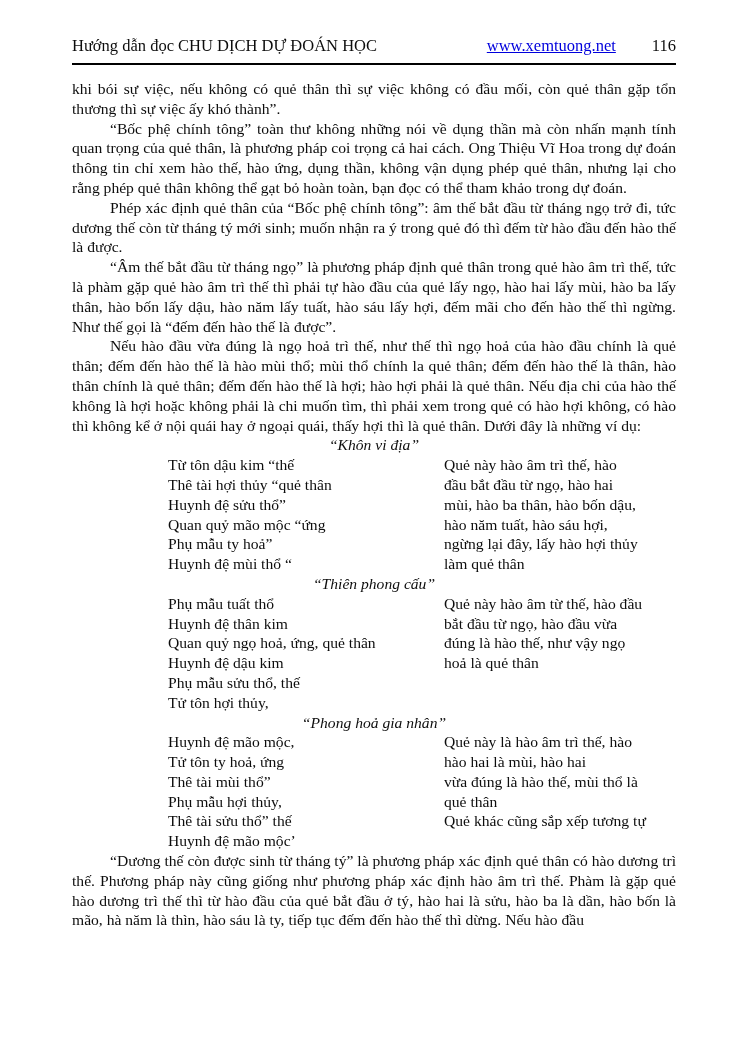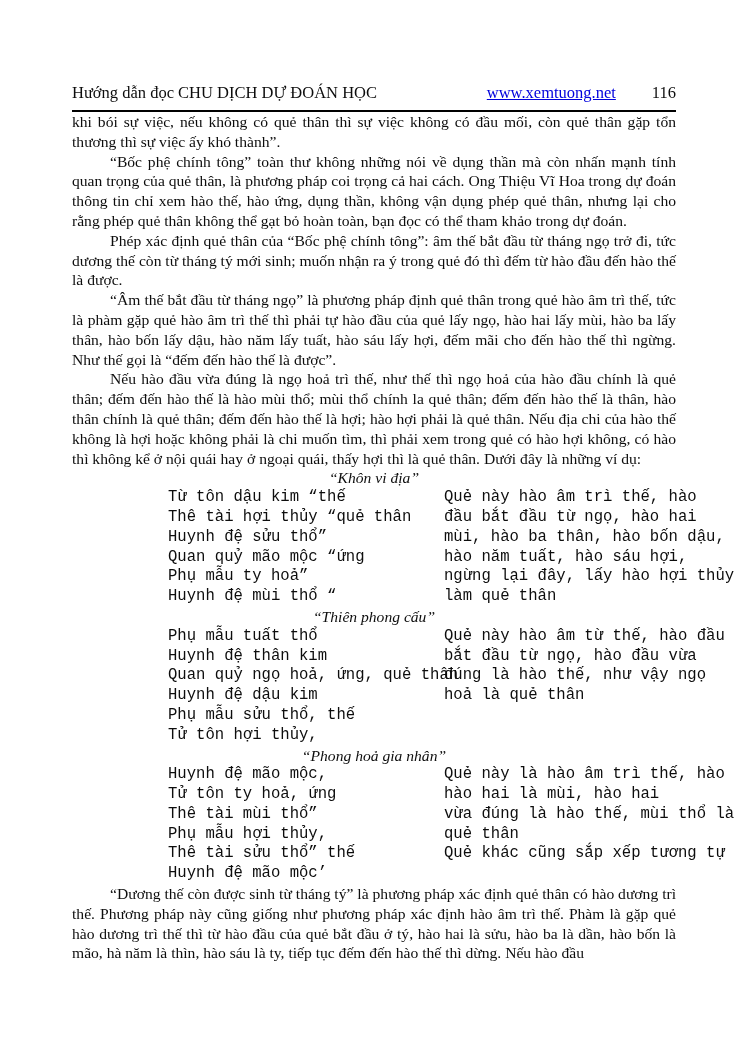--- a/index.html
+++ b/index.html
@@ -14,43 +14,44 @@
   .page { padding: 36px 68px 0 72px; }
 
   header.page-header {
     display: flex;
     justify-content: space-between;
     align-items: flex-end;
     font-size: 16.5px;
     white-space: nowrap;
   }
   .header-right { display: flex; align-items: baseline; gap: 36px; }
-  .site-link { color: #0000dd; text-decoration: underline; cursor: pointer; margin-top: 47px; }
+  .site-link { color: #0000dd; text-decoration: underline; cursor: pointer; }
   .rule { border-bottom: 2.5px solid #000; margin-top: 7px; }
 
   main.body-text {
+    margin-top: 14px;
     font-size: 15.6px;
     line-height: 19.8px;
     text-align: justify;
   }
   p.para { margin: 0; text-indent: 38px; }
   p.para.no-indent { text-indent: 0; }
 
   h3.example-heading {
     margin: 0;
     font-size: 15.6px;
     line-height: 19.8px;
     text-align: center;
     font-weight: normal;
     font-style: italic;
   }
   .cols { display: flex; text-align: left; }
   .col-left  { flex: none; margin-left: 96px; width: 276px; }
   .col-right { flex: 1; }
-  .col-left div, .col-right div { white-space: nowrap; font-family: Liberation Mono, monospace; }
+  .col-left div, .col-right div { white-space: nowrap; }
 </style>
 </head>
 <body>
 
 <div class="page">
 
   <header class="page-header">
     <span>Hướng dẫn đọc CHU DỊCH DỰ ĐOÁN HỌC</span>
     <span class="header-right">
       <span class="site-link">www.xemtuong.net</span>

